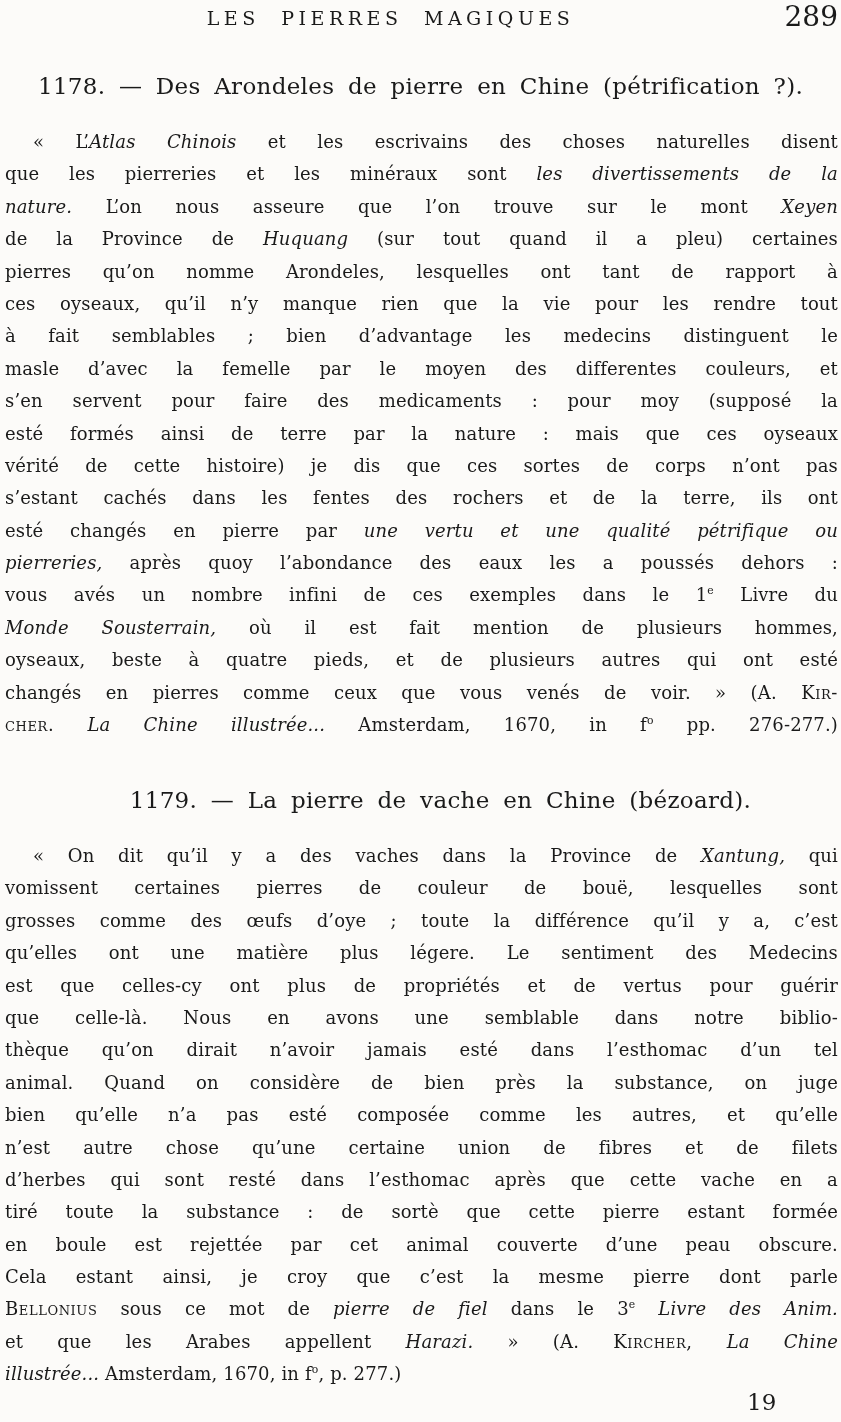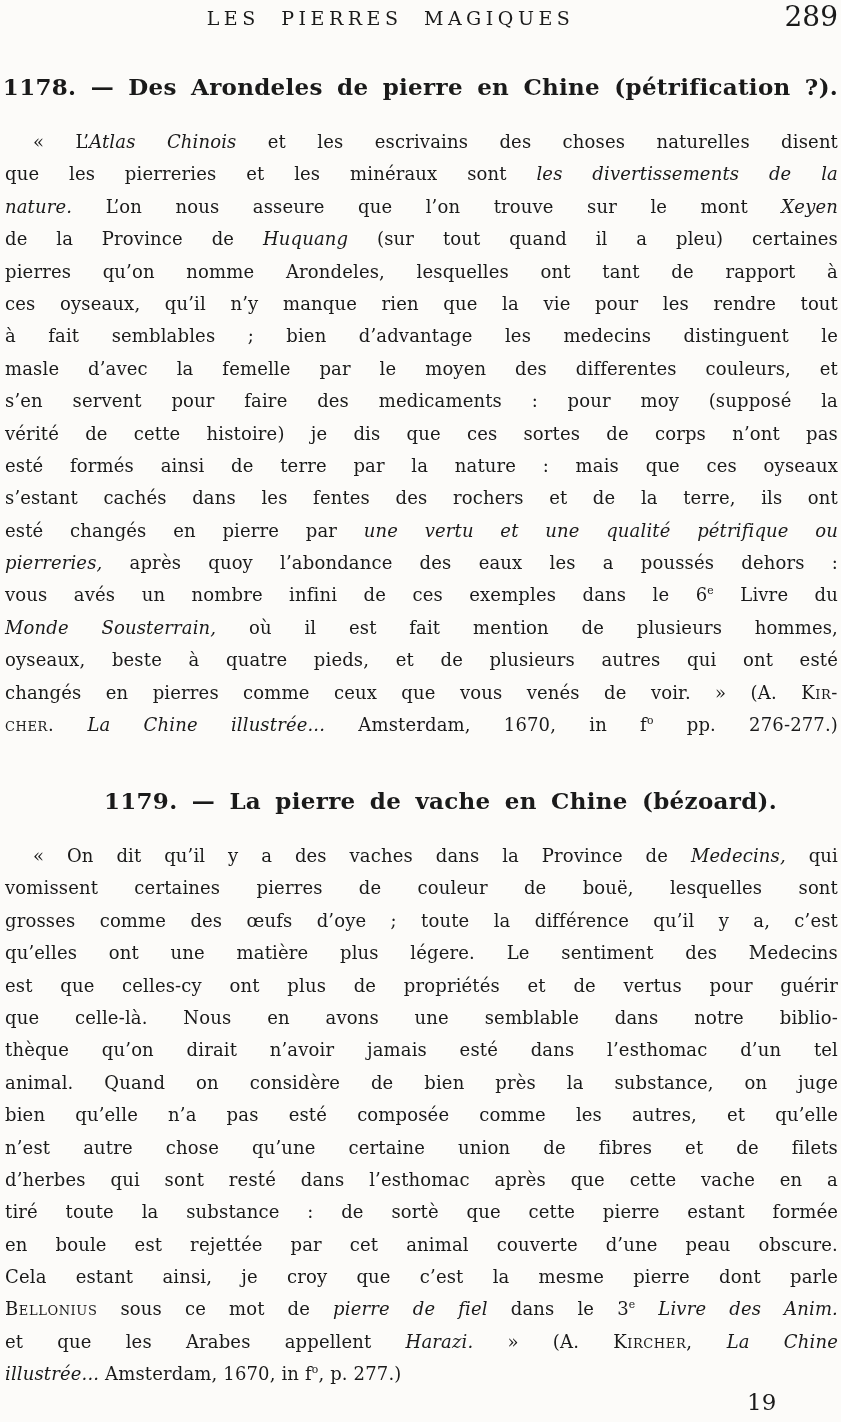--- a/index.html
+++ b/index.html
@@ -24,21 +24,21 @@
   .header-page {
     position: absolute; top: 0px; right: 3px;
     font-size: 28px;
   }
 
   
   .section-heading {
     position: absolute; left: 0; width: 100%;
     margin: 0;
     text-align: center;
-    font-weight: bold;
+    font-weight: normal;
     font-size: 23px;
     word-spacing: 6px;
     letter-spacing: 0.3px;
   }
   #heading-1178 { top: 73px; }
   #heading-1179 { top: 787px; padding-left: 20px; }
 
   
   .para {
     position: absolute; left: 5px; width: 833px;
@@ -81,36 +81,36 @@
   <div class="para" id="para-1178">
       <div class="line indent"><span>« L’</span><span class="i">Atlas Chinois</span><span> et les escrivains des choses naturelles disent</span></div>
       <div class="line"><span>que les pierreries et les minéraux sont </span><span class="i">les divertissements de la</span></div>
       <div class="line"><span class="i">nature.</span><span> L’on nous asseure que l’on trouve sur le mont </span><span class="i">Xeyen</span></div>
       <div class="line"><span>de la Province de </span><span class="i">Huquang</span><span> (sur tout quand il a pleu) certaines</span></div>
       <div class="line"><span>pierres qu’on nomme Arondeles, lesquelles ont tant de rapport à</span></div>
       <div class="line"><span>ces oyseaux, qu’il n’y manque rien que la vie pour les rendre tout</span></div>
       <div class="line"><span>à fait semblables ; bien d’advantage les medecins distinguent le</span></div>
       <div class="line"><span>masle d’avec la femelle par le moyen des differentes couleurs, et</span></div>
       <div class="line"><span>s’en servent pour faire des medicaments : pour moy (supposé la</span></div>
+      <div class="line"><span>esté formés ainsi de terre par la nature : mais que ces oyseaux</span></div>
       <div class="line"><span>vérité de cette histoire) je dis que ces sortes de corps n’ont pas</span></div>
-      <div class="line"><span>esté formés ainsi de terre par la nature : mais que ces oyseaux</span></div>
       <div class="line"><span>s’estant cachés dans les fentes des rochers et de la terre, ils ont</span></div>
       <div class="line"><span>esté changés en pierre par </span><span class="i">une vertu et une qualité pétrifique ou</span></div>
       <div class="line"><span class="i">pierreries,</span><span> après quoy l’abondance des eaux les a poussés dehors :</span></div>
-      <div class="line"><span>vous avés un nombre infini de ces exemples dans le 6</span><span class="sup">e</span><span> Livre du</span></div>
+      <div class="line"><span>vous avés un nombre infini de ces exemples dans le 1</span><span class="sup">e</span><span> Livre du</span></div>
       <div class="line"><span class="i">Monde Sousterrain,</span><span> où il est fait mention de plusieurs hommes,</span></div>
       <div class="line"><span>oyseaux, beste à quatre pieds, et de plusieurs autres qui ont esté</span></div>
       <div class="line"><span>changés en pierres comme ceux que vous venés de voir. » (A. </span><span class="sc">Kir-</span></div>
       <div class="line"><span class="sc">cher.</span><span> </span><span class="i">La Chine illustrée...</span><span> Amsterdam, 1670, in f</span><span class="sup">o</span><span> pp. 276-277.)</span></div>
     </div>
 
   <h2 class="section-heading" id="heading-1179">1179. — La pierre de vache en Chine (bézoard).</h2>
 
   <div class="para" id="para-1179">
-      <div class="line indent"><span>« On dit qu’il y a des vaches dans la Province de </span><span class="i">Medecins,</span><span> qui</span></div>
+      <div class="line indent"><span>« On dit qu’il y a des vaches dans la Province de </span><span class="i">Xantung,</span><span> qui</span></div>
       <div class="line"><span>vomissent certaines pierres de couleur de bouë, lesquelles sont</span></div>
       <div class="line"><span>grosses comme des œufs d’oye ; toute la différence qu’il y a, c’est</span></div>
       <div class="line"><span>qu’elles ont une matière plus légere. Le sentiment des Medecins</span></div>
       <div class="line"><span>est que celles-cy ont plus de propriétés et de vertus pour guérir</span></div>
       <div class="line"><span>que celle-là. Nous en avons une semblable dans notre biblio-</span></div>
       <div class="line"><span>thèque qu’on dirait n’avoir jamais esté dans l’esthomac d’un tel</span></div>
       <div class="line"><span>animal. Quand on considère de bien près la substance, on juge</span></div>
       <div class="line"><span>bien qu’elle n’a pas esté composée comme les autres, et qu’elle</span></div>
       <div class="line"><span>n’est autre chose qu’une certaine union de fibres et de filets</span></div>
       <div class="line"><span>d’herbes qui sont resté dans l’esthomac après que cette vache en a</span></div>

